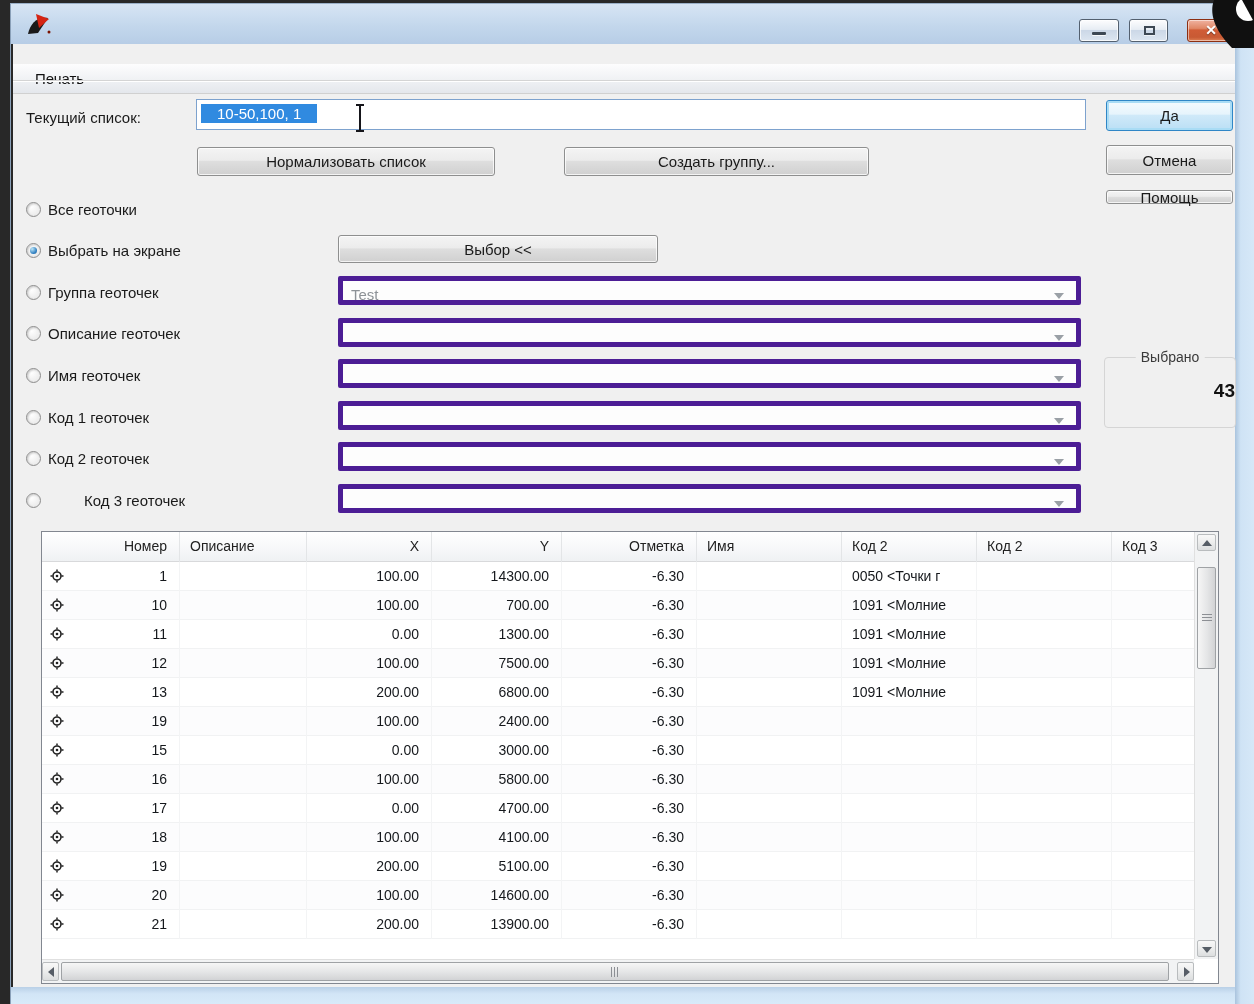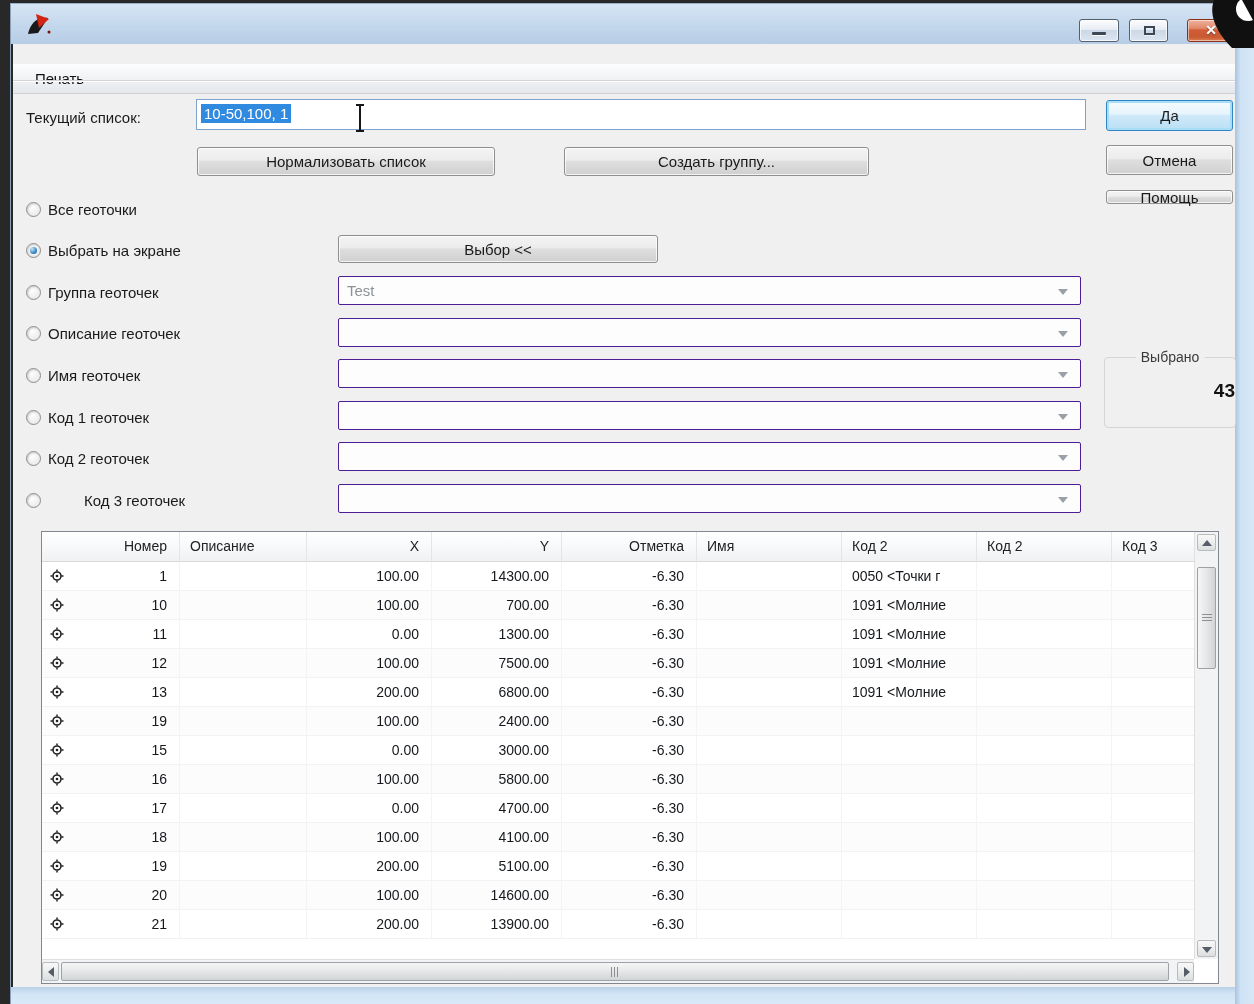--- a/index.html
+++ b/index.html
@@ -42,21 +42,21 @@
              background:linear-gradient(#fdfdfe,#eef0f3 60%,#e4e7ec); border-bottom:1px solid #d0d0d0;margin-top:20px; }
   .menu-item { position:absolute; left:8px; top:3px; padding:3px 14px; font-size:15px; color:#111; }
   .groove { position:absolute; left:0; right:0; top:36px; height:2px;
             border-top:1px solid #d4d4d4; border-bottom:1px solid #ffffff; }
 
   .lbl { position:absolute; font-size:15px; color:#1a1a1a; white-space:nowrap; }
 
   
   .textbox { position:absolute; left:183px; top:55px; width:890px; height:31px; background:#fff;
              border:1px solid #7da2ce; padding:5px 4px; font-size:15px; }
-  .sel { background:#308ae0; color:#fff; padding:1px 3px;margin-top:12px; }
+  .sel { background:#308ae0; color:#fff; padding:1px 16px;margin-top:12px; }
 
   
   .btn { position:absolute; border:1px solid #8e8f8f; border-radius:3px;
          background:linear-gradient(#f4f4f4,#ececec 45%,#dedede 50%,#d0d0d0);
          box-shadow:inset 0 0 0 1px rgba(255,255,255,.75);
          font-size:15px; color:#1a1a1a; display:flex; align-items:center; justify-content:center; }
   .btn-default { border-color:#2f86c6;
          background:linear-gradient(#f5fbfe,#e6f4fc 45%,#cfe9f9 50%,#bbdff5);
          box-shadow:inset 0 0 0 2px #a9dcf5; }
 
@@ -64,21 +64,21 @@
   .radio-row { position:absolute; left:13px; height:22px; display:flex; align-items:center; }
   .radio { position:relative; width:15px; height:15px; border-radius:50%;
            border:1px solid #8d8d8d; background:radial-gradient(circle at 35% 30%,#ffffff,#e4e4e4);
            box-shadow:inset 1px 1px 2px rgba(0,0,0,.18); margin-right:7px; flex:none; }
   .radio.checked::after { content:""; position:absolute; inset:3px; border-radius:50%;
            background:radial-gradient(circle at 32% 30%,#bfe7f7,#2f7fc1 65%,#1c5e97); }
   .radio-label { font-size:15px; color:#1a1a1a; white-space:nowrap; }
 
   
   .combo { position:absolute; left:325px; width:743px; height:29px; background:#fdfdfd;
-           border:1px solid #4c1d95; border-radius:2px; }
+           border:5px solid #4c1d95; border-radius:2px; }
   .combo-val { position:absolute; left:8px; top:5px; font-size:15px; color:#8d9297; }
   .combo-arrow { position:absolute; right:12px; top:12px; width:0; height:0;
            border-left:5px solid transparent; border-right:5px solid transparent; border-top:6px solid #9aa0a6; }
 
   
   .groupbox { position:absolute; left:1091px; top:313px; width:132px; height:71px;
               border:1px solid #d5d5d5; border-radius:4px; }
   .groupbox .legend { position:absolute; top:-9px; left:50%; transform:translateX(-50%);
               background:#f0f0f0; padding:0 5px; font-size:14px; color:#3a3a3a; }
   .groupbox .value { position:absolute; left:0; right:0; top:22px; text-align:right;

